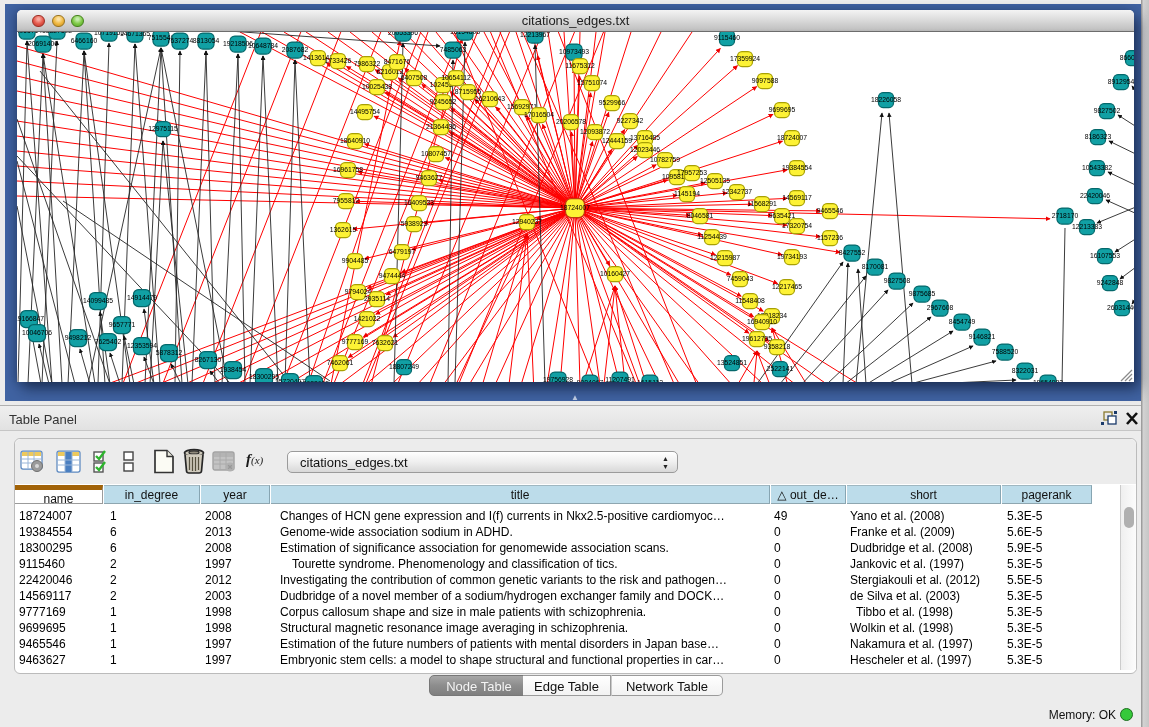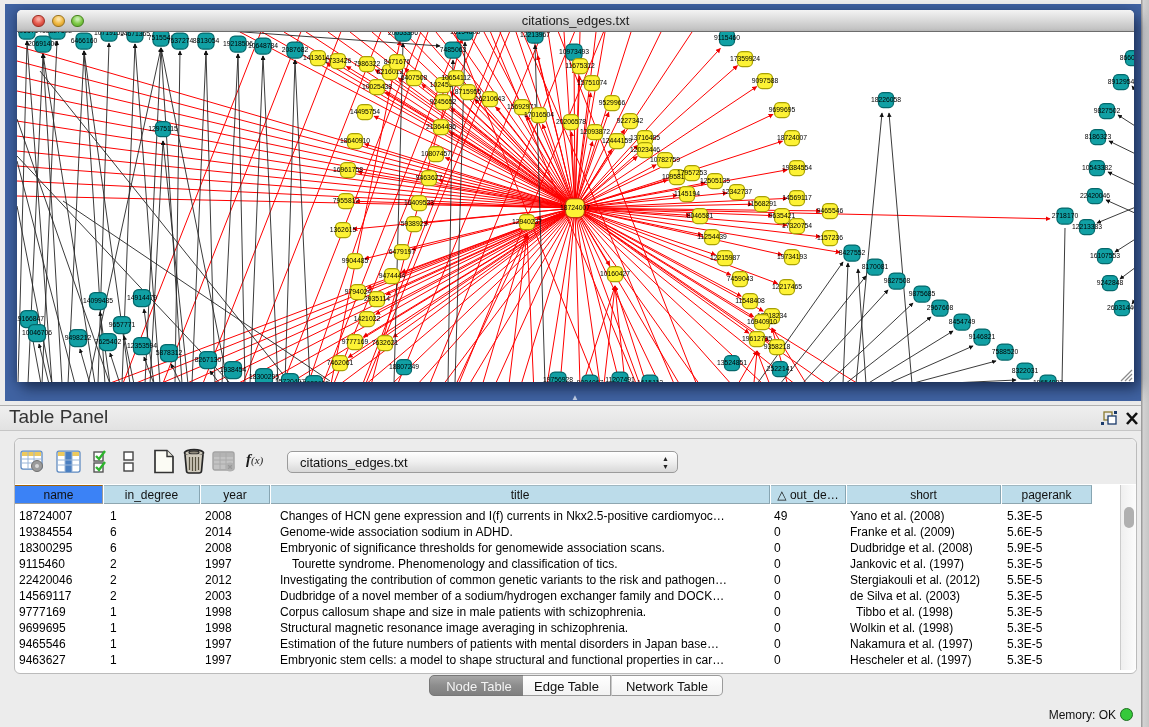--- a/index.html
+++ b/index.html
@@ -6,21 +6,21 @@
 #bluep{position:absolute;left:5px;top:4px;width:1137px;height:397px;background:#4063a2}
 #win{position:absolute;left:17px;top:10px;width:1117px;height:372px;border-radius:5px 5px 0 0;box-shadow:5px 7px 14px rgba(12,22,48,.62), -3px 0 8px rgba(12,22,48,.25);background:#fff}
 #titlebar{position:absolute;left:0;top:0;width:100%;height:22px;border-radius:5px 5px 0 0;background:linear-gradient(#f4f4f4,#dcdcdc 45%,#c3c3c3 90%,#b7b7b7);border-bottom:1px solid #6d6d6d;text-align:center;font-size:13px;color:#222;line-height:21px}
 .tl{position:absolute;top:4.5px;width:12.5px;height:12.5px;border-radius:50%;}
 #tlr{left:15px;background:radial-gradient(circle at 50% 32%, #f8a89e 12%, #e4574a 55%, #b5372c);border:.5px solid #9d2e24}
 #tly{left:35px;background:radial-gradient(circle at 50% 32%, #fbe2a4 12%, #efb73e 55%, #c28b25);border:.5px solid #9a7420}
 #tlg{left:54px;background:radial-gradient(circle at 50% 32%, #c4ecab 12%, #7cc844 55%, #53a12e);border:.5px solid #47821f}
 #graphwrap{position:absolute;left:0;top:22px;width:1117px;height:350px;overflow:hidden;background:#fff}
 #rightstrip{position:absolute;left:1141px;top:0;width:8px;height:727px;background:linear-gradient(to right,#8f8f8f,#d2d2d2 30%,#c6c6c6)}
 #tpbar{position:absolute;left:0;top:405px;width:1141px;height:26px;background:linear-gradient(#efefef,#e2e2e2);border-top:1px solid #b0b0b0;border-bottom:1px solid #c6c6c6}
-#tpbar .lbl{position:absolute;left:9px;top:0;font-size:19px;color:#333}
+#tpbar .lbl{position:absolute;left:9px;top:6px;font-size:13px;color:#333}
 #container{position:absolute;left:14px;top:438px;width:1123px;height:236px;background:#fff;border:1px solid #bbb;border-radius:6px}
 #toolstrip{position:absolute;left:15px;top:439px;width:1121px;height:45px;background:#ececec;border-radius:6px 6px 0 0}
 #dd{position:absolute;left:287px;top:451px;width:391px;height:22px;border:1px solid #9b9b9b;border-radius:5px;background:linear-gradient(#ffffff,#efefef 50%,#d8d8d8);font-size:13px;color:#111;line-height:21px;padding-left:12px}
 #dd .spin{position:absolute;right:8px;top:3px;font-size:7px;color:#222;line-height:8px}
 .th{position:absolute;top:485px;height:19px;background:#bcdcea;border-right:1px solid #87a5b2;font-size:12px;color:#111;text-align:center;line-height:19px;border-top:1px solid #9fb7c1;border-bottom:1px solid #8ea6b0}
 .tr{position:absolute;height:16px;font-size:12px;color:#000}
 .tr span{position:absolute;top:1px;white-space:nowrap;overflow:hidden}
 #vsb{position:absolute;left:1120px;top:485px;width:16px;height:185px;background:linear-gradient(to right,#efefef,#fcfcfc);border-left:1px solid #ccc}
 #vsb .thumb{position:absolute;left:3px;top:22px;width:10px;height:21px;border-radius:5px;background:#b0b0b0}
 #tabs{position:absolute;left:429px;top:675px;height:21px;font-size:13px}
@@ -630,50 +630,50 @@
   </svg>
 <svg style="position:absolute;left:212px;top:451px" width="24" height="21" viewBox="0 0 24 21">
     <rect x="1" y="1" width="21" height="18" rx="2" fill="#c3c3c3" stroke="#a2a2a2" stroke-width="1.4"></rect>
     <rect x="2" y="2" width="19" height="4" fill="#b4b4b4"></rect>
     <path d="M2 9h19M2 13h19M8 2v17M14 2v17" stroke="#aaa" stroke-width="1"></path>
     <circle cx="18" cy="16" r="4.5" fill="#b0b0b0"></circle>
     <path d="M16.2 14.2l3.6 3.6M19.8 14.2l-3.6 3.6" stroke="#989898" stroke-width="1.3"></path>
   </svg>
 <div style="position:absolute;left:246px;top:451px;font-size:15px;font-style:italic;font-family:'Liberation Serif',serif;color:#1a1a1a"><b>f</b><span style="font-size:11px">(x)</span></div>
 <div id="dd">citations_edges.txt<span class="spin">▲<br>▼</span></div>
-<div class="th" style="left:15px;width:88px;background:#3b82f6;border-right:1px solid #9b9b9b;border-top:1px solid #a16207;border-bottom:1px solid #9b9b9b">name</div>
+<div class="th" style="left:15px;width:88px;background:#ffffff;border-right:1px solid #9b9b9b;border-top:5px solid #a16207;border-bottom:1px solid #9b9b9b">name</div>
 <div class="th" style="left:104px;width:96px">in_degree</div>
 <div class="th" style="left:201px;width:69px">year</div>
 <div class="th" style="left:271px;width:499px">title</div>
 <div class="th" style="left:771px;width:75px">△ out_de…</div>
 <div class="th" style="left:847px;width:154px">short</div>
 <div class="th" style="left:1002px;width:90px">pagerank</div>
 <div class="tr" style="top:508px">
     <span style="left:19px">18724007</span>
     <span style="left:110px">1</span>
     <span style="left:205px">2008</span>
     <span style="left:280px;width:488px">Changes of HCN gene expression and I(f) currents in Nkx2.5-positive cardiomyoc…</span>
     <span style="left:774px">49</span>
     <span style="left:850px">Yano et al. (2008)</span>
     <span style="left:1007px">5.3E-5</span>
   </div>
 <div class="tr" style="top:524px">
     <span style="left:19px">19384554</span>
     <span style="left:110px">6</span>
-    <span style="left:205px">2014</span>
+    <span style="left:205px">2013</span>
     <span style="left:280px;width:488px">Genome-wide association sodium in ADHD.</span>
     <span style="left:774px">0</span>
     <span style="left:850px">Franke et al. (2009)</span>
     <span style="left:1007px">5.6E-5</span>
   </div>
 <div class="tr" style="top:540px">
     <span style="left:19px">18300295</span>
     <span style="left:110px">6</span>
     <span style="left:205px">2008</span>
-    <span style="left:280px;width:488px">Embryonic of significance thresholds for genomewide association scans.</span>
+    <span style="left:280px;width:488px">Estimation of significance association for genomewide association scans.</span>
     <span style="left:774px">0</span>
     <span style="left:850px">Dudbridge et al. (2008)</span>
     <span style="left:1007px">5.9E-5</span>
   </div>
 <div class="tr" style="top:556px">
     <span style="left:19px">9115460</span>
     <span style="left:110px">2</span>
     <span style="left:205px">1997</span>
     <span style="left:292px;width:488px">Tourette syndrome. Phenomenology and classification of tics.</span>
     <span style="left:774px">0</span>

